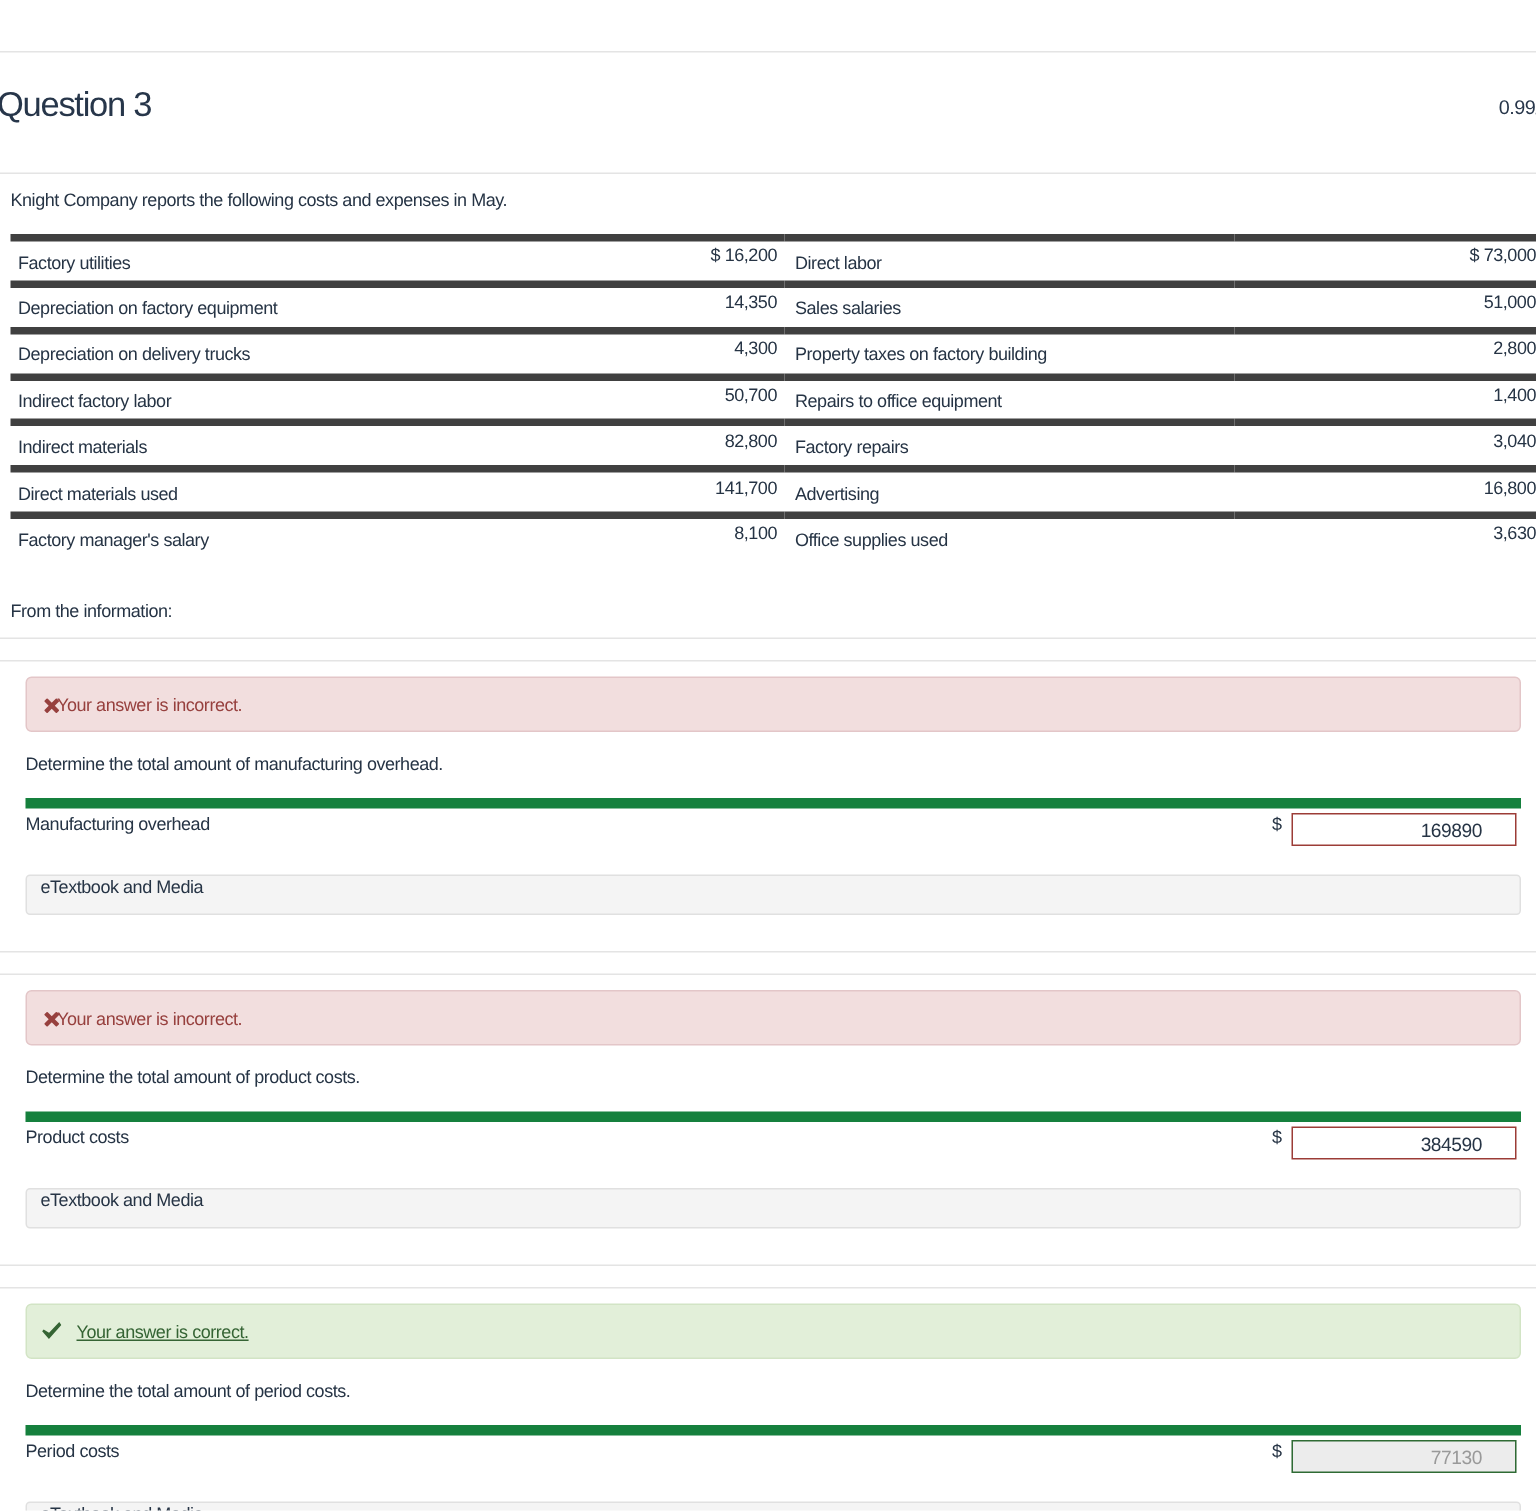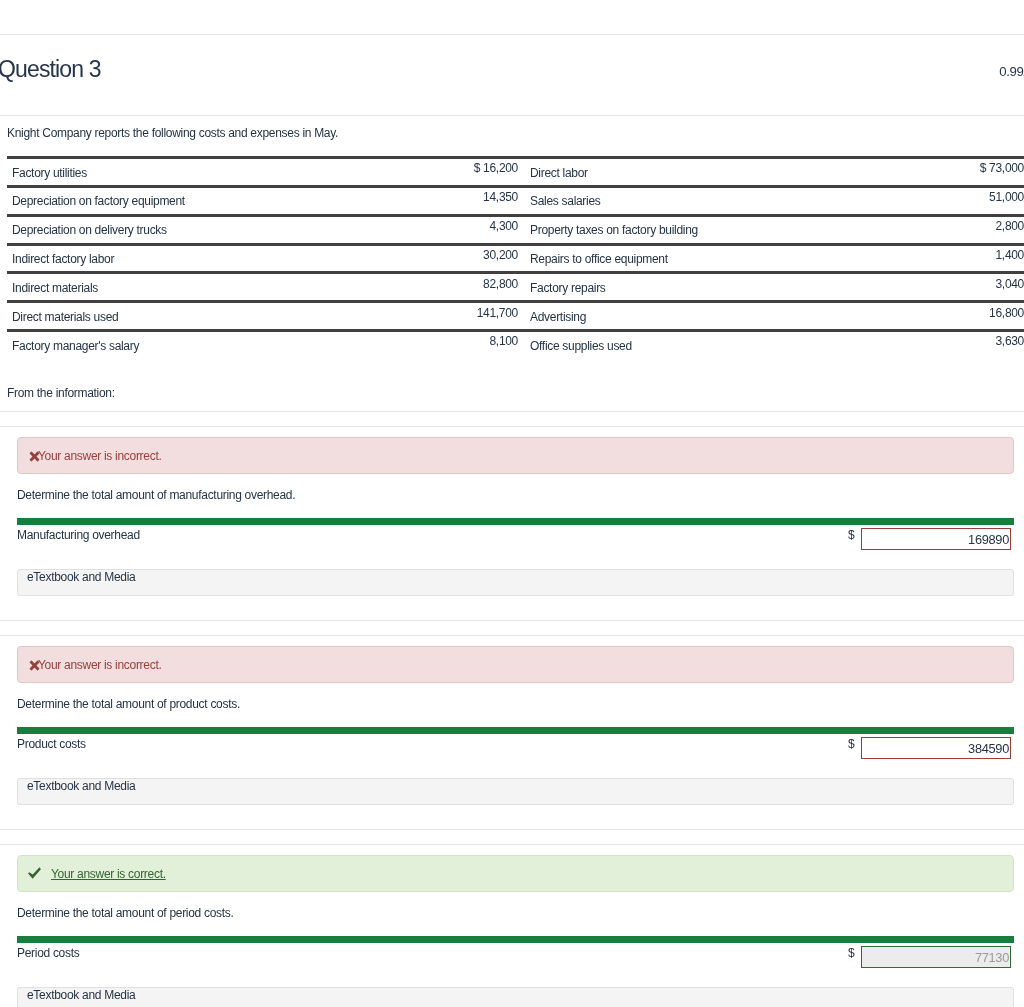--- a/index.html
+++ b/index.html
@@ -15,21 +15,21 @@
   .qtitle{position:absolute;left:0px;top:21px;font-size:23px;font-weight:400;
           letter-spacing:-0.85px;color:#27364a;line-height:28px;}
   .qscore{position:absolute;right:-4px;top:31px;font-size:13.2px;line-height:14px;color:#27364a;}
 
   
   .intro{font-size:12px;line-height:14px;padding:10px 10px 16px 9px;}
 
   
   table.data{width:1023px;margin-left:9px;border-collapse:collapse;font-size:12px;table-layout:fixed;}
   table.data td{padding:0;height:25.84px;line-height:25.84px;vertical-align:middle;
-                border-top:3px solid #404040;overflow:hidden;}
+                border-top:5px solid #404040;overflow:hidden;}
   table.data td > span{display:block;position:relative;top:1.5px;}
   table.data td.amt > span, table.data td.amt2 > span{top:-2.6px;}
   table.data td.lbl{padding-left:5px;}
   table.data td.amt{text-align:right;padding-right:5px;white-space:nowrap;}
   table.data td.lbl2{padding-left:7px;}
   table.data td.amt2{text-align:right;padding-right:6px;white-space:nowrap;}
 
   .fromline{font-size:12px;line-height:14px;padding:28.1px 10px 11px 9px;}
 
   
@@ -45,21 +45,21 @@
   .alert.good .ico{left:10px;top:11px;width:13px;height:12px;}
   .alert .msg{position:absolute;left:20px;top:10.5px;line-height:14px;}
   .alert.good .msg{left:33px;text-decoration:underline;}
   .prompt{position:absolute;left:19px;top:77px;font-size:12px;line-height:14px;}
 
   .arow{position:absolute;left:19px;right:16px;top:107px;height:32px;
         border-top:7px solid #15803d;}
   .arow .alabel{position:absolute;left:0px;top:3px;font-size:12px;line-height:14px;}
   .arow .dollar{position:absolute;left:831px;top:3px;font-size:12px;line-height:14px;}
   .ansbox{position:absolute;left:844px;top:3px;width:150px;height:22px;box-sizing:border-box;
-          text-align:right;font-size:12.8px;padding:0 1px;line-height:20px;
+          text-align:right;font-size:12.8px;padding:0 22px;line-height:20px;
           font-family:"Liberation Sans",sans-serif;letter-spacing:-0.3px;
           background:#fff;border:1px solid #9c3c37;color:#263445;outline:none;}
   .ansbox.ok{border:1px solid #2f6b34;background:#ececec;color:#999999;text-align:right;}
 
   .etb{position:absolute;left:19px;right:16px;top:158px;height:27px;
        box-sizing:border-box;background:#f4f4f4;
        border:1px solid #e0e0e0;border-radius:3px;display:flex;
        padding-left:9px;font-size:12px;line-height:14px;}
 
   .footer{position:relative;height:60px;}
@@ -129,21 +129,21 @@
             </td>
             <td class="amt2">
               <span>2,800</span>
             </td>
           </tr>
           <tr>
             <td class="lbl">
               <span>Indirect factory labor</span>
             </td>
             <td class="amt">
-              <span>30,200</span>
+              <span>50,700</span>
             </td>
             <td class="lbl2">
               <span>Repairs to office equipment</span>
             </td>
             <td class="amt2">
               <span>1,400</span>
             </td>
           </tr>
           <tr>
             <td class="lbl">

